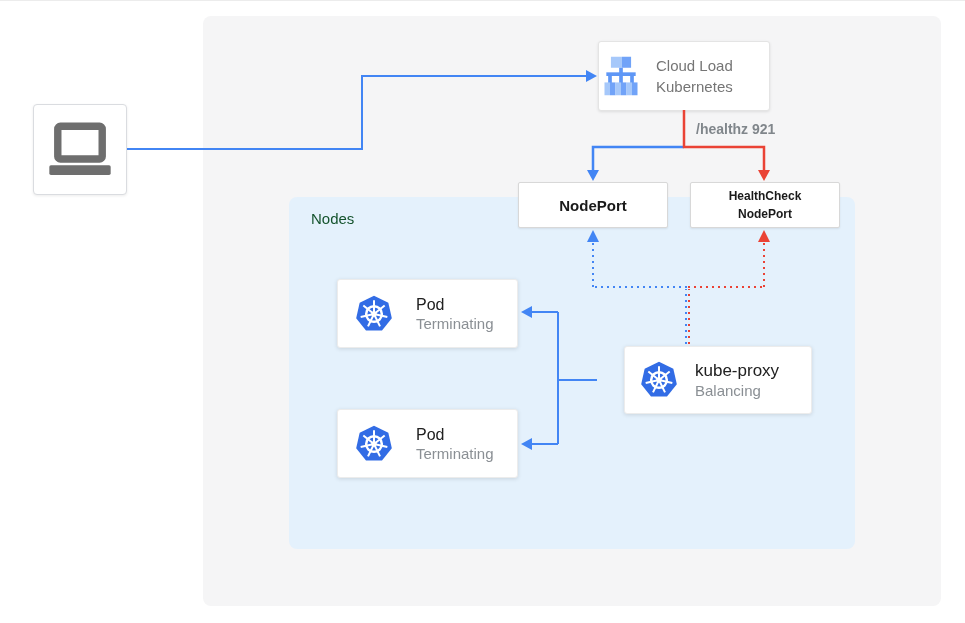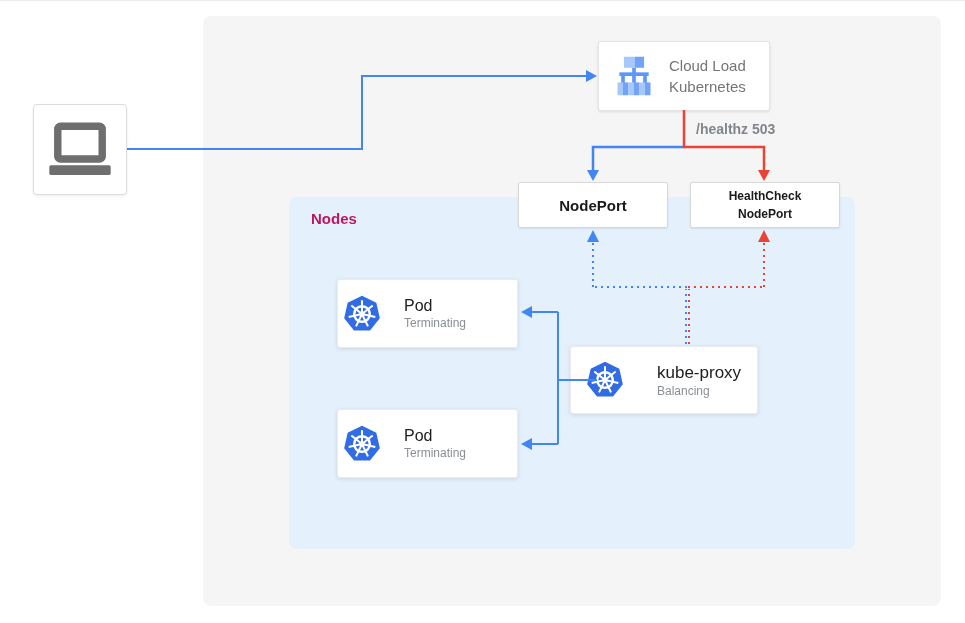--- a/index.html
+++ b/index.html
@@ -12,57 +12,57 @@
   .panel {
     position:absolute; left:203px; top:15px; width:738px; height:590px;
     background:#f5f5f6; border-radius:8px;
   }
   .nodes-group {
     position:absolute; left:289px; top:196px; width:566px; height:352px;
     background:#e4f1fc; border-radius:8px;
   }
   .nodes-label {
     position:absolute; left:22px; top:13px;
-    font-size:15px; color:#be185d;font-weight:bold;
+    font-size:15px; color:#14532d;
   }
   .card { position:absolute; background:#fff; z-index:2; }
   .client-card {
     left:33px; top:103px; width:94px; height:91px;
     border:1px solid #dadce0; border-radius:4px;
     box-shadow:0 1px 3px rgba(0,0,0,.08);
     display:flex; align-items:center; justify-content:center;
   }
   .lb-card {
     left:598px; top:40px; width:172px; height:70px;
     border:1px solid #e4e4e4; border-radius:3px;
     box-shadow:0 1px 3px rgba(0,0,0,.10);
-    display:flex; align-items:center; gap:13px; padding-left:13px;
+    display:flex; align-items:center; gap:13px; 
   }
   .lb-text { font-size:15px; line-height:21px; color:#757575; }
   .port-card {
     width:150px; height:46px;
     border:1px solid #d8d8d8; border-radius:2px;
     box-shadow:0 1px 2px rgba(0,0,0,.08);
     display:flex; flex-direction:column; align-items:center; justify-content:center;
     font-weight:bold; color:#1a1a1a; text-align:center;
   }
   .nodeport-card { left:518px; top:181px; font-size:15px; }
   .healthcheck-card { left:690px; top:181px; font-size:12px; line-height:18px; }
   .unit-card {
     border:1px solid #ececec; border-radius:3px;
     box-shadow:0 1px 4px rgba(0,0,0,.12);
     display:flex; align-items:center;
   }
-  .pod-card { left:337px; width:181px; height:69px; gap:22px; padding-left:4px; }
+  .pod-card { left:337px; width:181px; height:69px; gap:22px; padding-left:16px; }
   .pod1 { top:278px; }
   .pod2 { top:408px; }
-  .kp-card { left:570px; top:345px; width:188px; height:68px; gap:32px; padding-left:14px; }
+  .kp-card { left:624px; top:345px; width:188px; height:68px; gap:16px; padding-left:14px; }
   .unit-title { font-size:16px; color:#212121; }
   .kp-card .unit-title { font-size:17px; }
-  .unit-sub { font-size:12px; color:#8a8f94; margin-top:1px; }
+  .unit-sub { font-size:15px; color:#8a8f94; margin-top:1px; }
   .healthz-label {
     position:absolute; left:696px; top:120px; z-index:3;
     font-size:14px; font-weight:bold; color:#80868b;
   }
   svg.overlay {
     position:absolute; left:0; top:0; width:965px; height:623px;
     z-index:6; pointer-events:none;
   }
   .k8s-icon, .lb-icon, .laptop-icon { display:block; flex:none; }
 </style>
@@ -97,21 +97,21 @@
     <rect x="24" y="31" width="6" height="14" fill="#71a3f8"></rect>
     <rect x="30" y="31" width="6" height="14" fill="#a6c8fa"></rect>
     <rect x="36" y="31" width="6" height="14" fill="#71a3f8"></rect>
   </svg>
   <div class="lb-text">
     <div>Cloud Load</div>
     <div>Kubernetes</div>
   </div>
 </div>
 
-<div class="healthz-label">/healthz 503</div>
+<div class="healthz-label">/healthz 921</div>
 
 <div class="card port-card nodeport-card">
   <div>NodePort</div>
 </div>
 
 <div class="card port-card healthcheck-card">
   <div>HealthCheck</div>
   <div>NodePort</div>
 </div>
 

